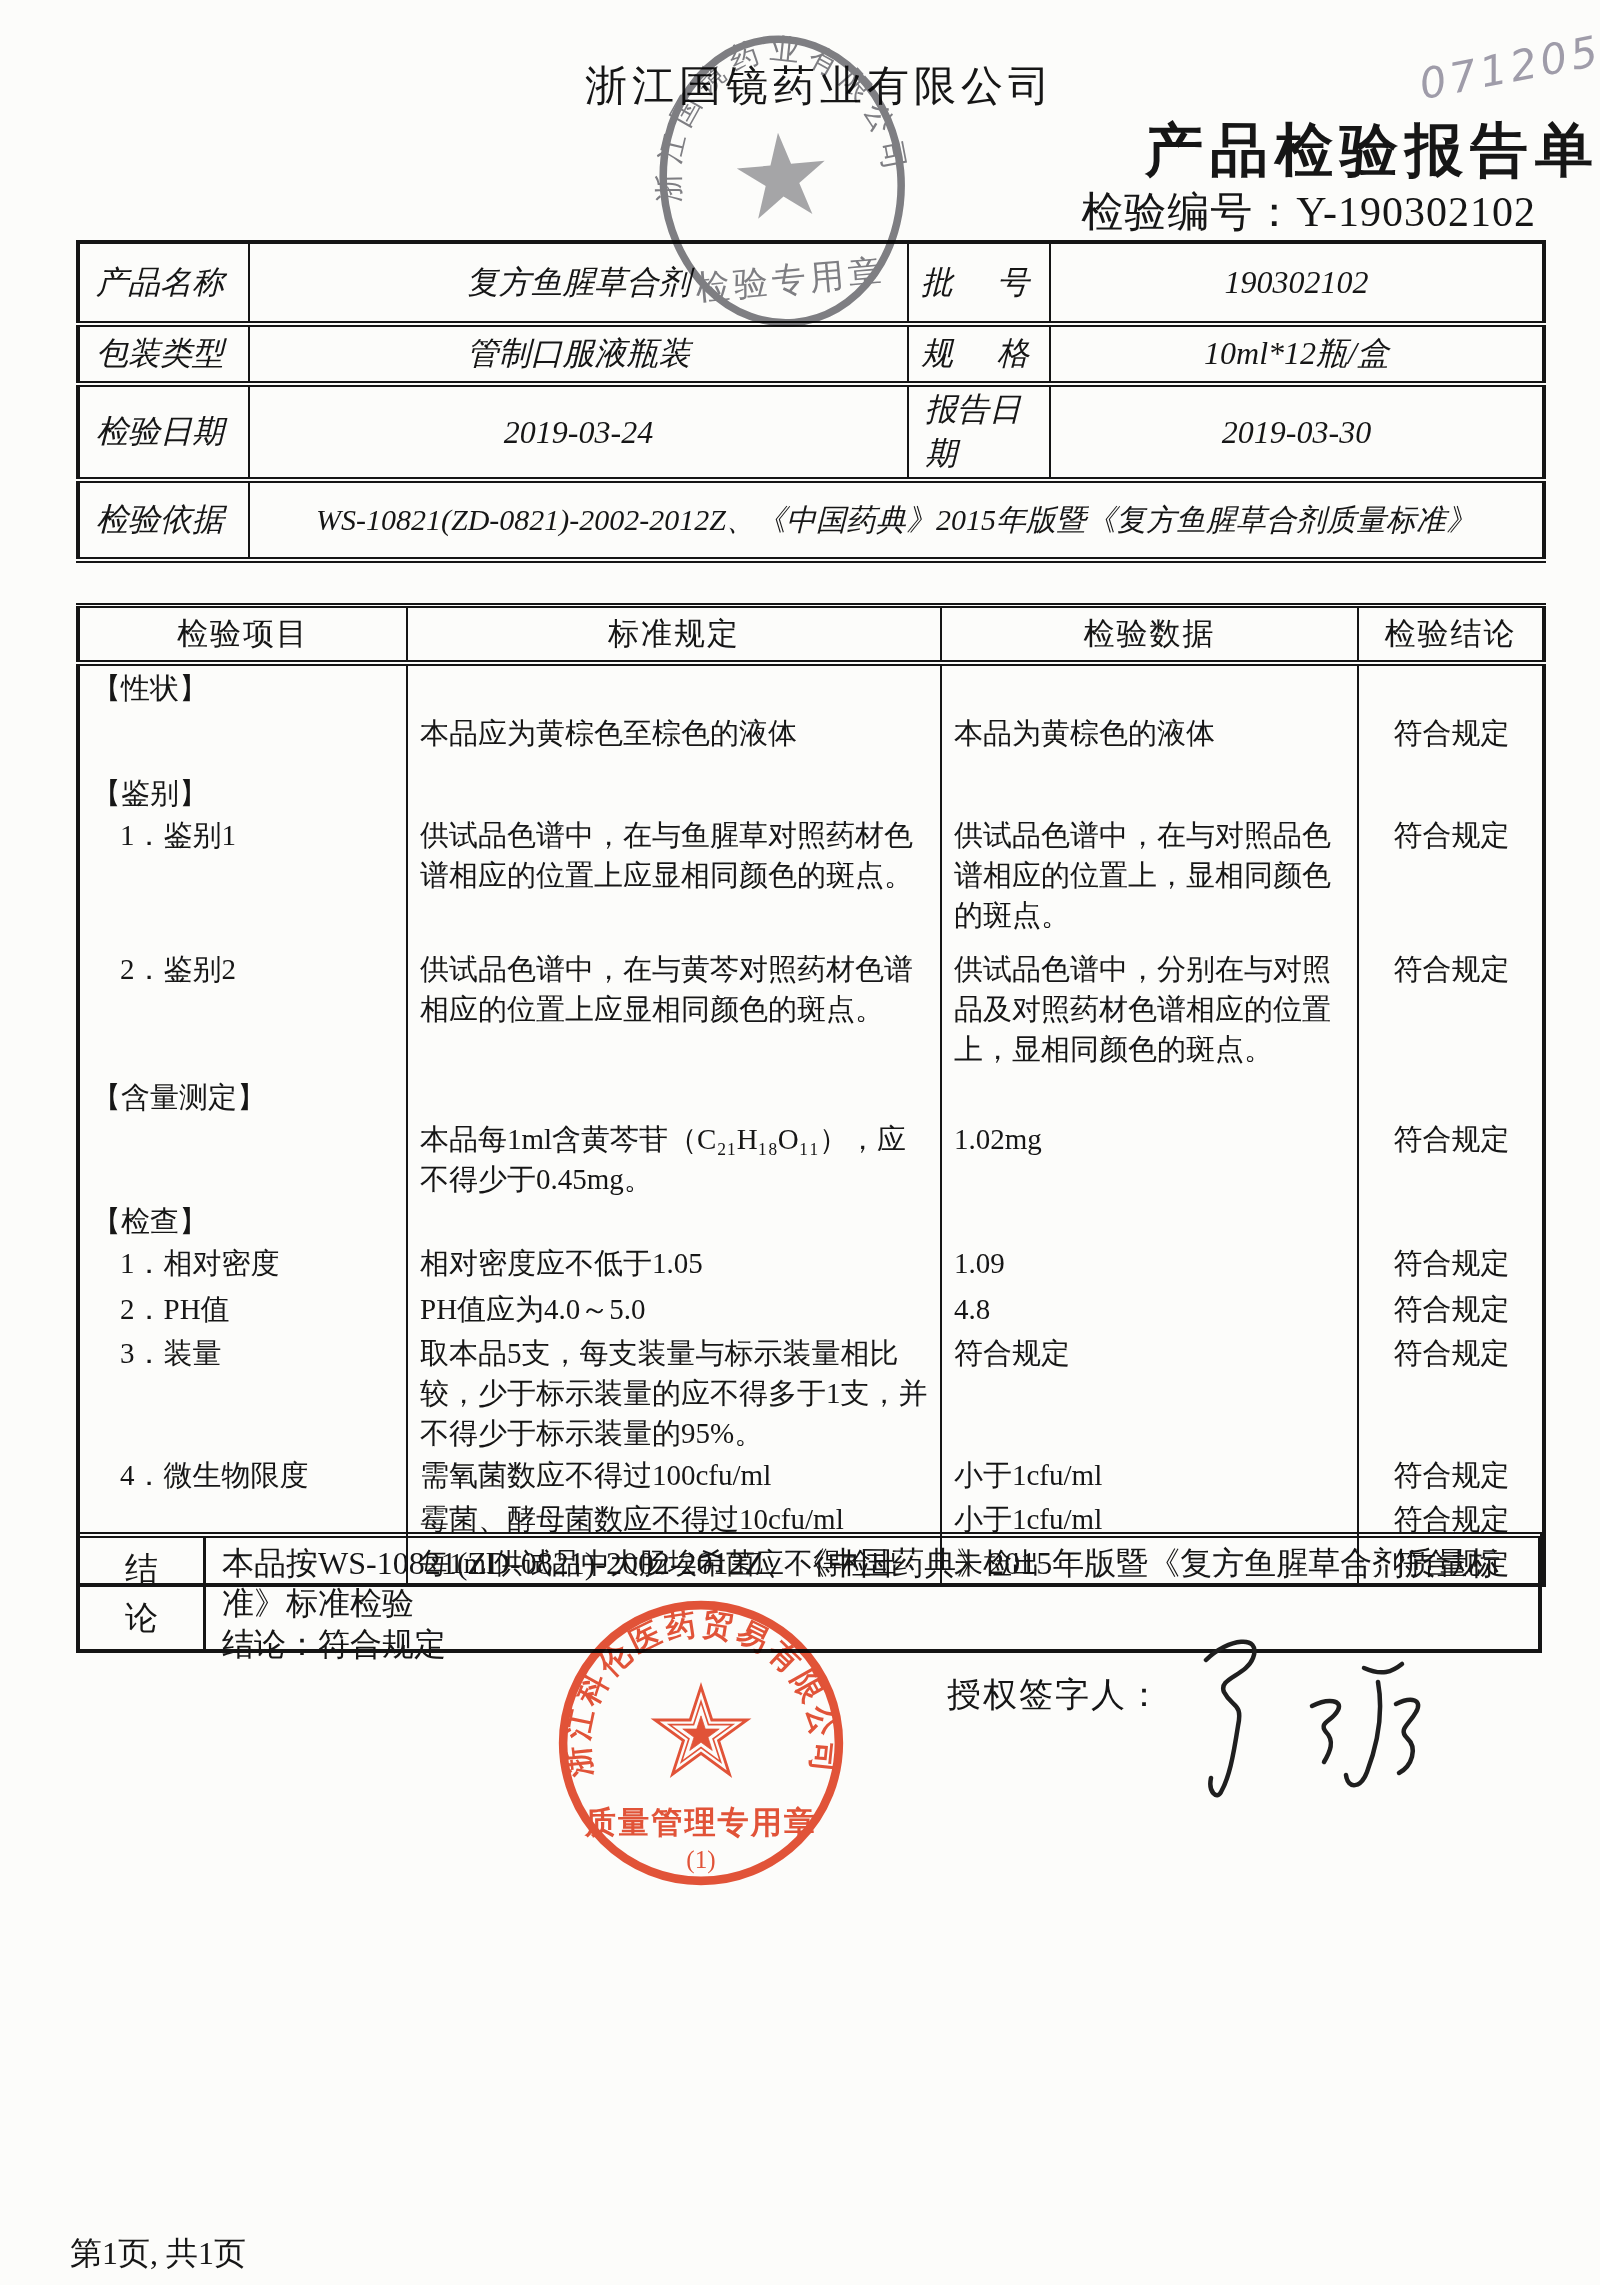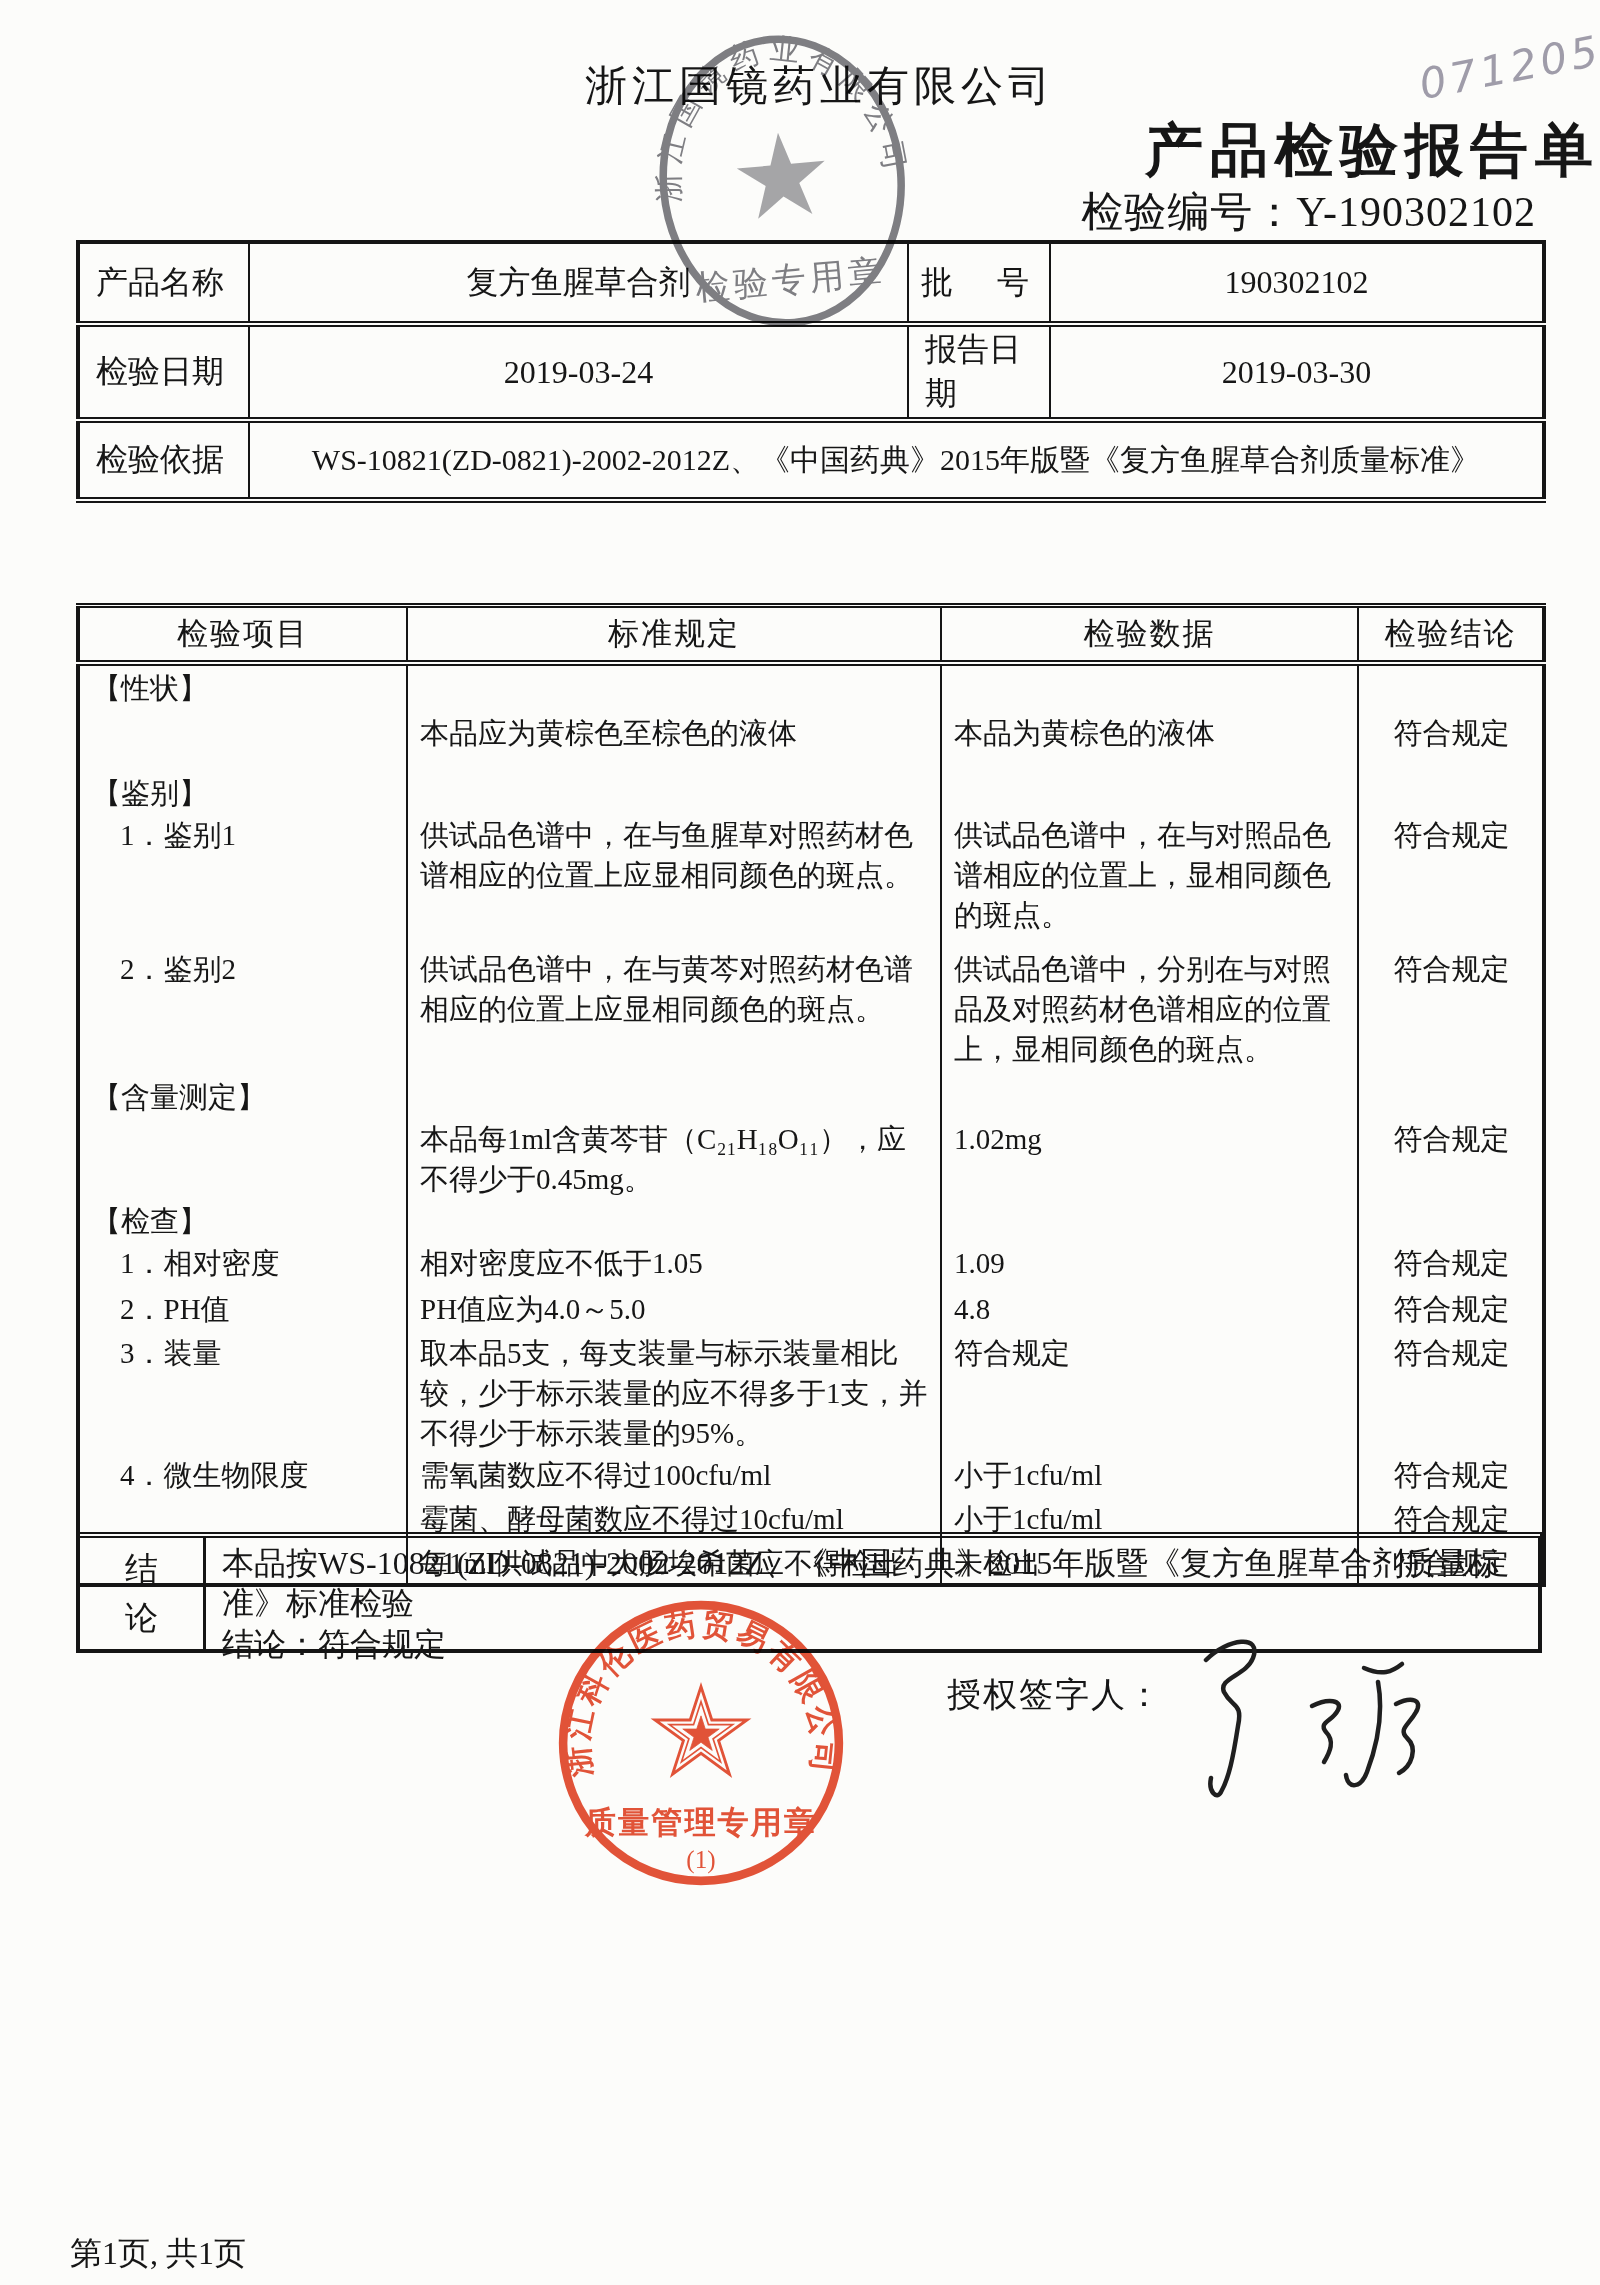--- a/index.html
+++ b/index.html
@@ -21,21 +21,21 @@
   .gray-stamp{position:absolute;left:652px;top:28px;width:260px;height:302px;
     mix-blend-mode:multiply;opacity:.82;transform:rotate(-5deg);z-index:5;}
   .red-stamp{position:absolute;left:550px;top:1588px;width:302px;height:310px;
     mix-blend-mode:multiply;opacity:.93;z-index:5;}
   .signature{position:absolute;left:1140px;top:1612px;width:340px;height:215px;z-index:4;}
   
   table{border-collapse:collapse;table-layout:fixed;}
   .info-table{position:absolute;left:76px;top:240px;width:1466px;
     border:4px solid #151515;border-bottom:none;}
   .info-table td{border-left:2px solid #1d4ed8;border-right:2px solid #151515;
-    font-size:32px;overflow:hidden;}
+    font-size:32px;overflow:hidden;font-style:italic;}
   .info-table tr td{border-bottom:6px double #151515;}
   .info-table .lbl{padding-left:16px;}
   .info-table .lbl2{padding-left:12px;letter-spacing:6px;}
   .info-table .val{text-align:center;}
   .info-table .basis{text-align:center;font-size:30px;}
   
   .main-table{position:absolute;left:76px;top:603px;width:1466px;
     border:4px solid #151515;border-top:5px double #151515;}
   .main-table .hd{border:2px solid #151515;border-bottom:6px double #151515;
     text-align:center;font-size:31px;height:50px;letter-spacing:2px;}
@@ -87,20 +87,26 @@
         <col style="width:659px">
         <col style="width:142px">
         <col style="width:494px">
       </colgroup>
     <tbody>
         <tr style="height:82px">
       <td class="lbl">产品名称</td>
       <td class="val">复方鱼腥草合剂</td>
       <td class="lbl2">批　号</td>
       <td class="val">190302102</td>
+    </tr>
+    <tr style="height:60px">
+      <td class="lbl">包装类型</td>
+      <td class="val">管制口服液瓶装</td>
+      <td class="lbl2">规　格</td>
+      <td class="val">10ml*12瓶/盒</td>
     </tr>
     <tr style="height:76px">
       <td class="lbl">检验日期</td>
       <td class="val">2019-03-24</td>
       <td class="lbl">报告日期</td>
       <td class="val">2019-03-30</td>
     </tr>
     <tr style="height:80px">
       <td class="lbl">检验依据</td>
       <td class="val basis" colspan="3">WS-10821(ZD-0821)-2002-2012Z、《中国药典》2015年版暨《复方鱼腥草合剂质量标准》</td>

